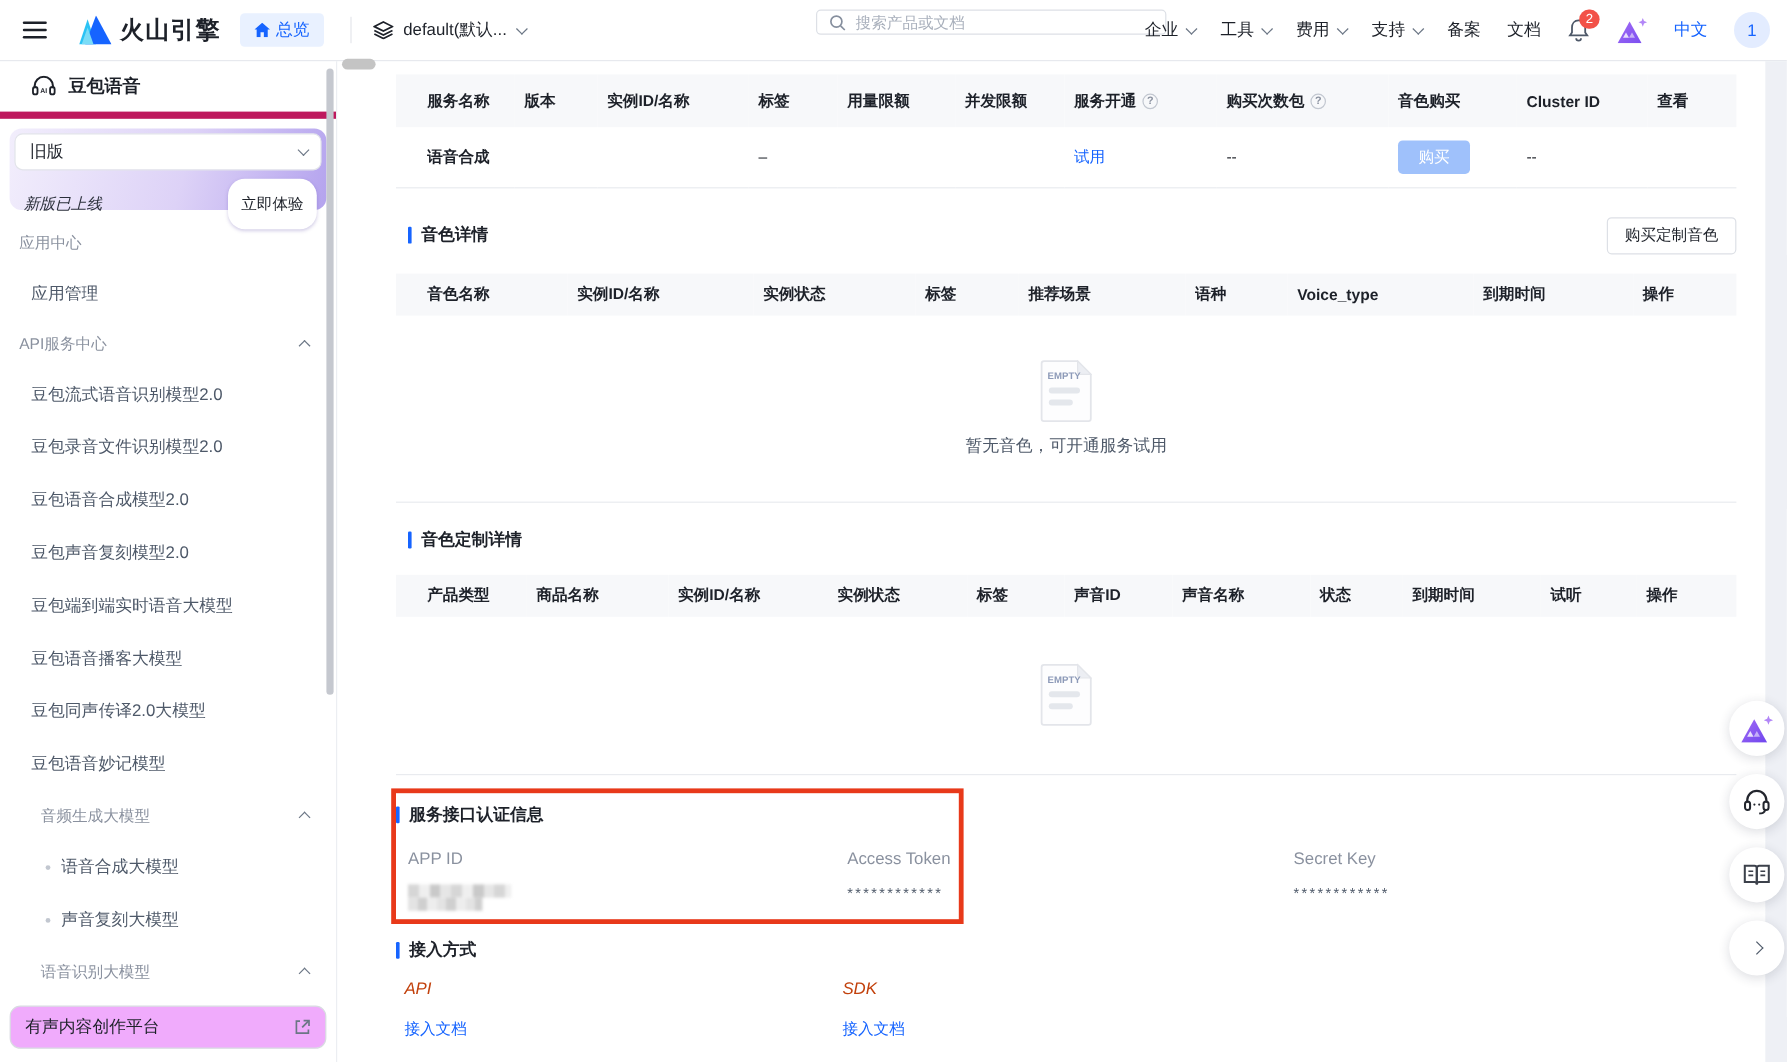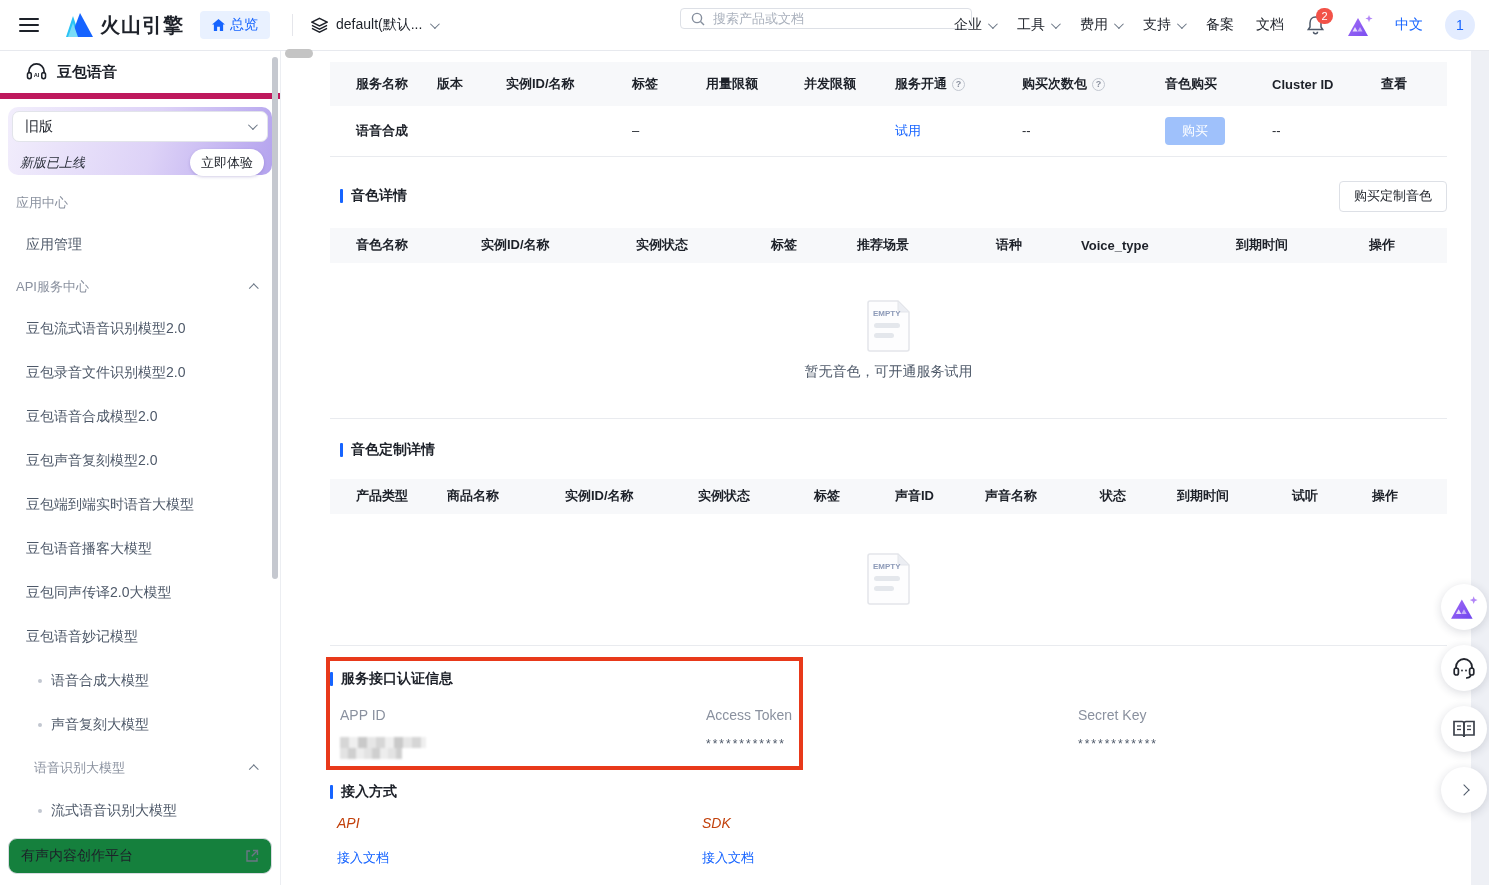--- a/index.html
+++ b/index.html
@@ -39,33 +39,33 @@
   .side-head { height:48px; display:flex; align-items:center; padding-left:26px; gap:10px;
     border-bottom:6px solid #be185d; font-size:15px; font-weight:bold; }
   .promo { position:absolute; left:8px; top:56px; width:264px; height:68px; border-radius:10px;
     background:linear-gradient(105deg,#f2eefc 0%,#ddd2f7 55%,#b4a3ee 100%); }
   .version-sel { position:absolute; left:4px; top:4px; width:256px; height:31px; background:#fff;
     border:1px solid #e2e4ea; border-radius:7px; display:flex; align-items:center; padding:0 12px;
     font-size:14px; cursor:pointer; }
   .version-sel .chev { margin-left:auto; }
   .promo-row { position:absolute; left:12px; right:8px; top:42px; display:flex; align-items:center; }
   .promo-text { font-style:italic; font-size:13px; color:#2a2f3a; }
-  .promo-btn { margin-left:auto; background:#fff; border-radius:14px; height:27px; padding:0 11px;
+  .promo-btn { margin-left:auto; background:#fff; border-radius:14px; height:42px; padding:0 11px;
     font-size:13px; display:flex; align-items:center; cursor:pointer; box-shadow:0 1px 3px rgba(80,60,160,.25); }
   .side-scroll { position:absolute; right:2px; top:6px; width:6px; height:522px; background:#c5c8cf; border-radius:3px; }
   .side-list { position:absolute; top:132px; left:0; right:8px; }
   .grp { height:40px; display:flex; align-items:center; padding-left:16px; color:#8a919f; font-size:13px; }
   .grp .chev { margin-left:auto; margin-right:14px; }
   .s-item { height:44px; display:flex; align-items:center; padding-left:26px; color:#4e5969; font-size:14px; cursor:pointer; }
   .subgrp { height:42px; display:flex; align-items:center; padding-left:34px; color:#8a919f; font-size:13px; }
   .subgrp .chev { margin-left:auto; margin-right:14px; }
   .s-sub { height:44px; display:flex; align-items:center; padding-left:38px; color:#4e5969; font-size:14px; cursor:pointer; }
   .dot { width:4px; height:4px; border-radius:50%; background:#c2c7d0; margin-right:9px; }
   .side-foot { position:absolute; left:8px; bottom:11px; width:264px; height:36px; border:1px solid #d8dbe1;
-    border-radius:9px; background:#15803d; display:flex; align-items:center; padding:0 12px; font-size:14px; color:#1d2129; cursor:pointer; }
+    border-radius:9px; background:#f0abfc; display:flex; align-items:center; padding:0 12px; font-size:14px; color:#1d2129; cursor:pointer; }
   .side-foot svg { margin-left:auto; }
   .top-thumb { position:absolute; left:285px; top:49px; width:28px; height:9px; background:#c4c4c4; border-radius:5px; z-index:40; }
 
   
   .right-rail { position:absolute; right:0; top:51px; width:18px; bottom:0; background:#eef0f5; }
   .main { position:absolute; left:282px; top:51px; right:18px; bottom:0; background:#fff; overflow:hidden; padding:11px 0 0 48px; }
   .content { width:1117px; }
   table { border-collapse:collapse; table-layout:fixed; width:1117px; }
   th { background:#f7f8fa; font-weight:bold; text-align:left; font-size:13px; color:#1d2129; padding:0 8px; }
   .t1 th { height:44px; }
@@ -250,20 +250,24 @@
       </div>
     <div class="s-item">
         <span>豆包语音播客大模型</span>
       </div>
     <div class="s-item">
         <span>豆包同声传译2.0大模型</span>
       </div>
     <div class="s-item">
         <span>豆包语音妙记模型</span>
       </div>
+    <div class="subgrp">
+      <span>音频生成大模型</span>
+      <span class="chev up"></span>
+    </div>
     <div class="s-sub">
         <span class="dot"></span>
         <span>语音合成大模型</span>
       </div>
     <div class="s-sub">
         <span class="dot"></span>
         <span>声音复刻大模型</span>
       </div>
     <div class="subgrp">
       <span>语音识别大模型</span>

